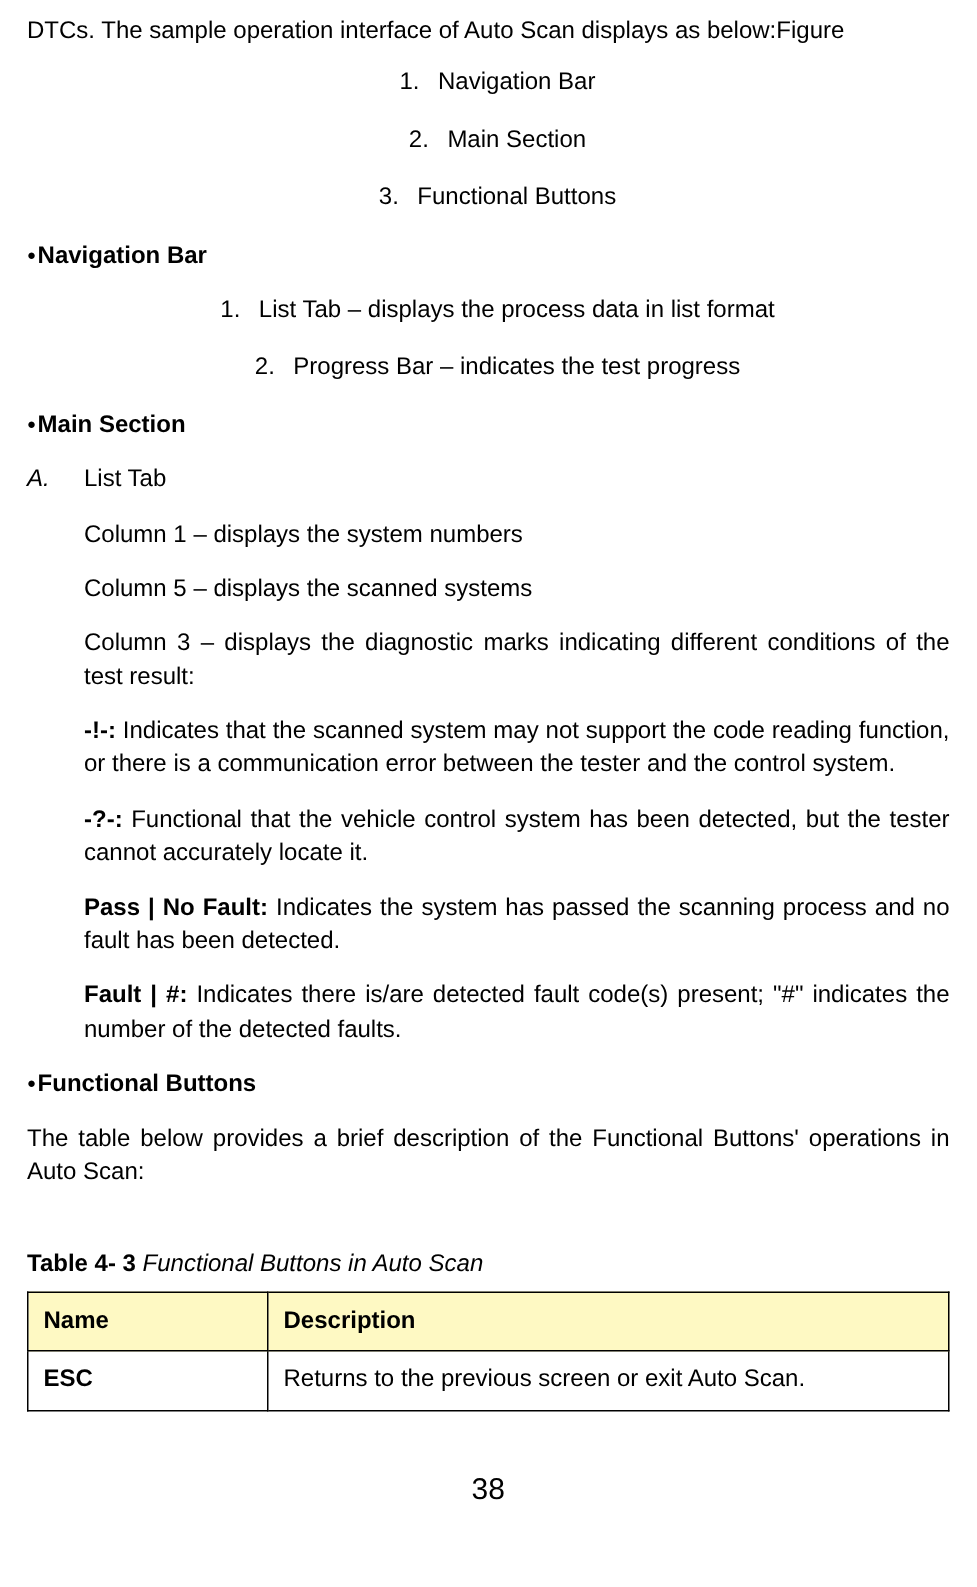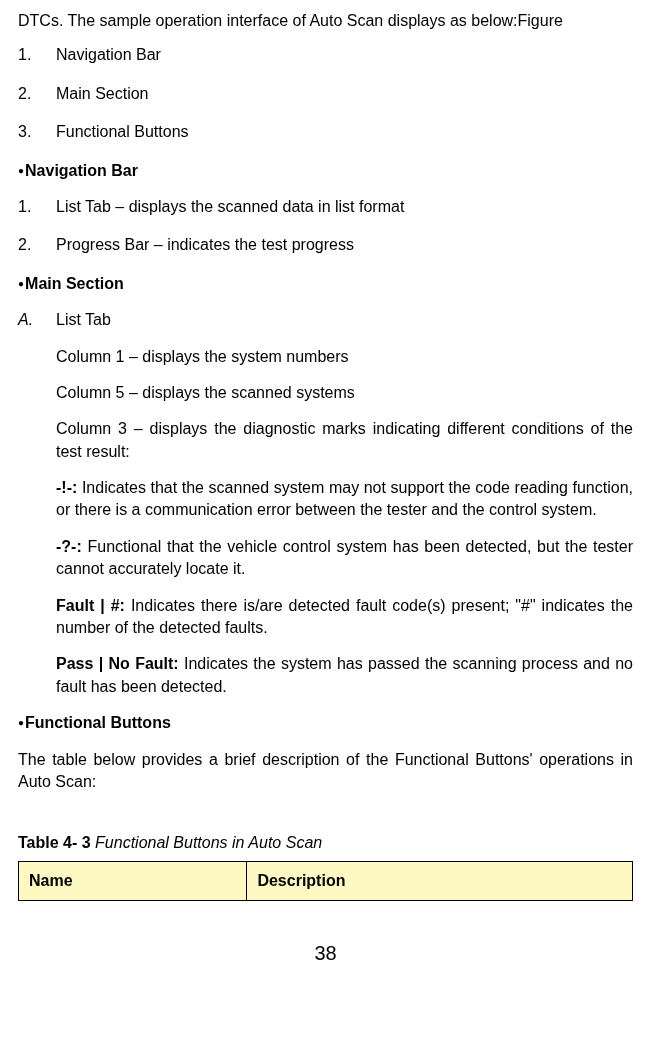--- a/index.html
+++ b/index.html
@@ -7,21 +7,21 @@
     font-family: Arial, Helvetica, sans-serif;
     font-size: 16px;
     line-height: 1.4;
     color: #000;
     background: #fff;
     width: 651px;
     padding: 10px 18px 20px 18px;
   }
   .para { margin-bottom: 14px; text-align: justify; }
   .top-line { margin-bottom: 12px; }
-  .num-item { margin-bottom: 16px; }
+  .num-item { margin-bottom: 16px; text-align: center; }
   .num-item .num { display: inline-block; width: 38px; vertical-align: top; }
   .num-item .txt { display: inline; }
   .bullet-head { font-weight: bold; margin-bottom: 14px; }
   .bullet-head::before { content: "●"; margin-right: 1px; font-size: 10px; vertical-align: 2px; }
   .sub-block { padding-left: 38px; }
   .sub-block .para { margin-bottom: 14px; }
   .list-a-item { margin-bottom: 14px; }
   .list-a-item .num { display: inline-block; width: 38px; vertical-align: top; font-style: italic; }
   .list-a-item .txt { }
   .desc-para { text-align: justify; margin-bottom: 14px; }
@@ -46,21 +46,21 @@
 <div class="num-item">
   <span class="num">2.</span><span class="txt">Main Section</span>
 </div>
 <div class="num-item">
   <span class="num">3.</span><span class="txt">Functional Buttons</span>
 </div>
 
 <div class="bullet-head">Navigation Bar</div>
 
 <div class="num-item">
-  <span class="num">1.</span><span class="txt">List Tab – displays the scanned data in list format</span>
+  <span class="num">1.</span><span class="txt">List Tab – displays the process data in list format</span>
 </div>
 <div class="num-item">
   <span class="num">2.</span><span class="txt">Progress Bar – indicates the test progress</span>
 </div>
 
 <div class="bullet-head">Main Section</div>
 
 <div class="list-a-item">
   <span class="num">A.</span><span class="txt">List Tab</span>
 </div>
@@ -70,37 +70,41 @@
   <div class="para">Column 5 – displays the scanned systems</div>
   <div class="para">Column 3 – displays the diagnostic marks indicating different conditions of the test result:</div>
 
   <div class="desc-para">
     <span class="lead">-!-: </span><span>Indicates that the scanned system may not support the code reading function, or there is a communication error between the tester and the control system.</span>
   </div>
   <div class="desc-para">
     <span class="lead">-?-: </span><span>Functional that the vehicle control system has been detected, but the tester cannot accurately locate it.</span>
   </div>
   <div class="desc-para">
-    <span class="lead">Fault | #: </span><span>Indicates there is/are detected fault code(s) present; "#" indicates the number of the detected faults.</span>
+    <span class="lead">Pass | No Fault: </span><span>Indicates the system has passed the scanning process and no fault has been detected.</span>
   </div>
   <div class="desc-para">
-    <span class="lead">Pass | No Fault: </span><span>Indicates the system has passed the scanning process and no fault has been detected.</span>
+    <span class="lead">Fault | #: </span><span>Indicates there is/are detected fault code(s) present; "#" indicates the number of the detected faults.</span>
   </div>
 </div>
 
 <div class="bullet-head">Functional Buttons</div>
 
 <div class="para" style="text-align:justify">The table below provides a brief description of the Functional Buttons' operations in Auto Scan:</div>
 
 <div class="caption">
   <span class="strong">Table 4- 3</span><span class="ital"> Functional Buttons in Auto Scan</span>
 </div>
 
 <table>
   <tbody>
       <tr>
     <th>Name</th>
     <th>Description</th>
   </tr>
+  <tr>
+    <td class="name-cell">ESC</td>
+    <td>Returns to the previous screen or exit Auto Scan.</td>
+  </tr>
 </tbody>
   </table>
 
 <div class="page-num">38</div>
 
 </body></html>

